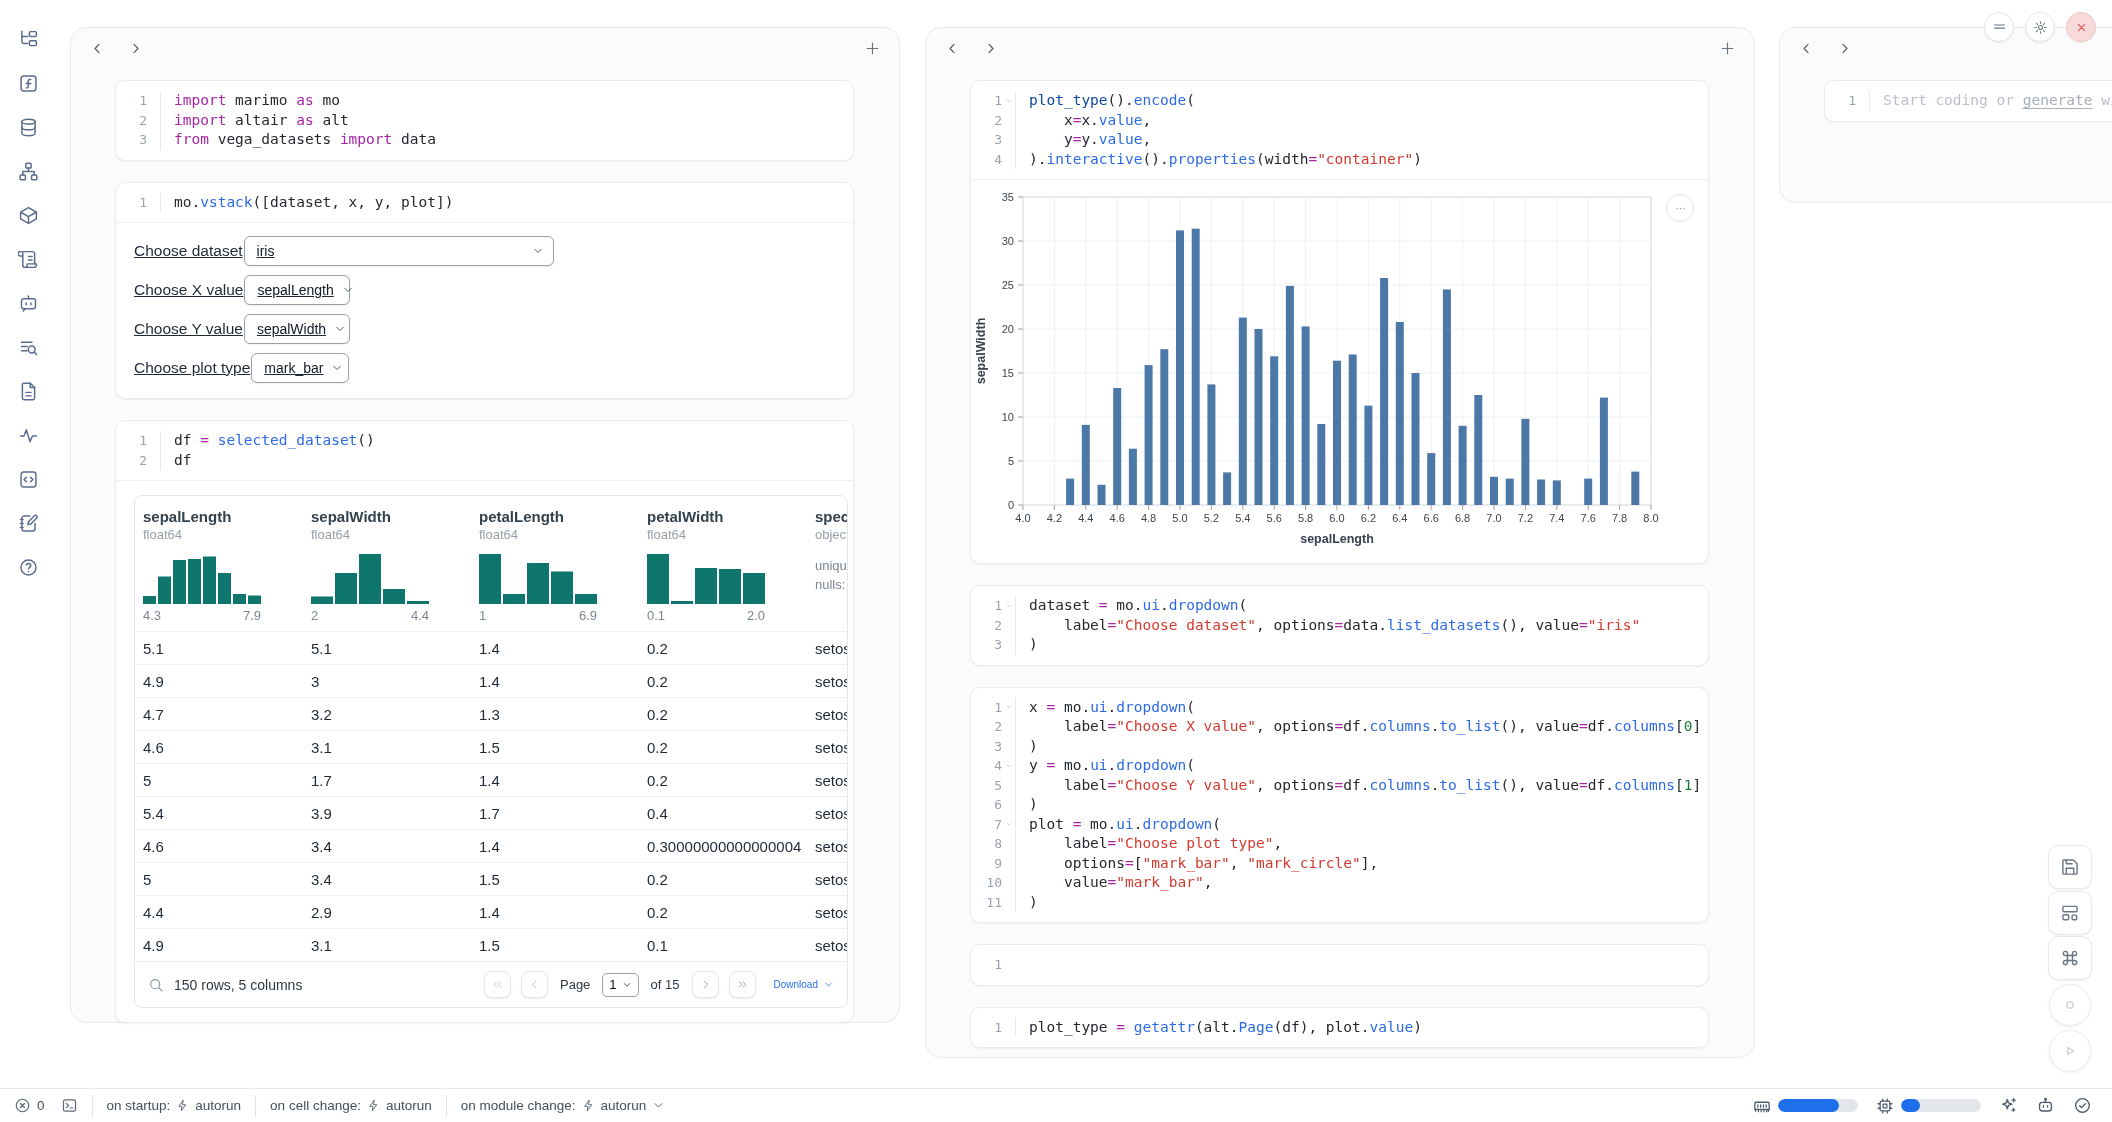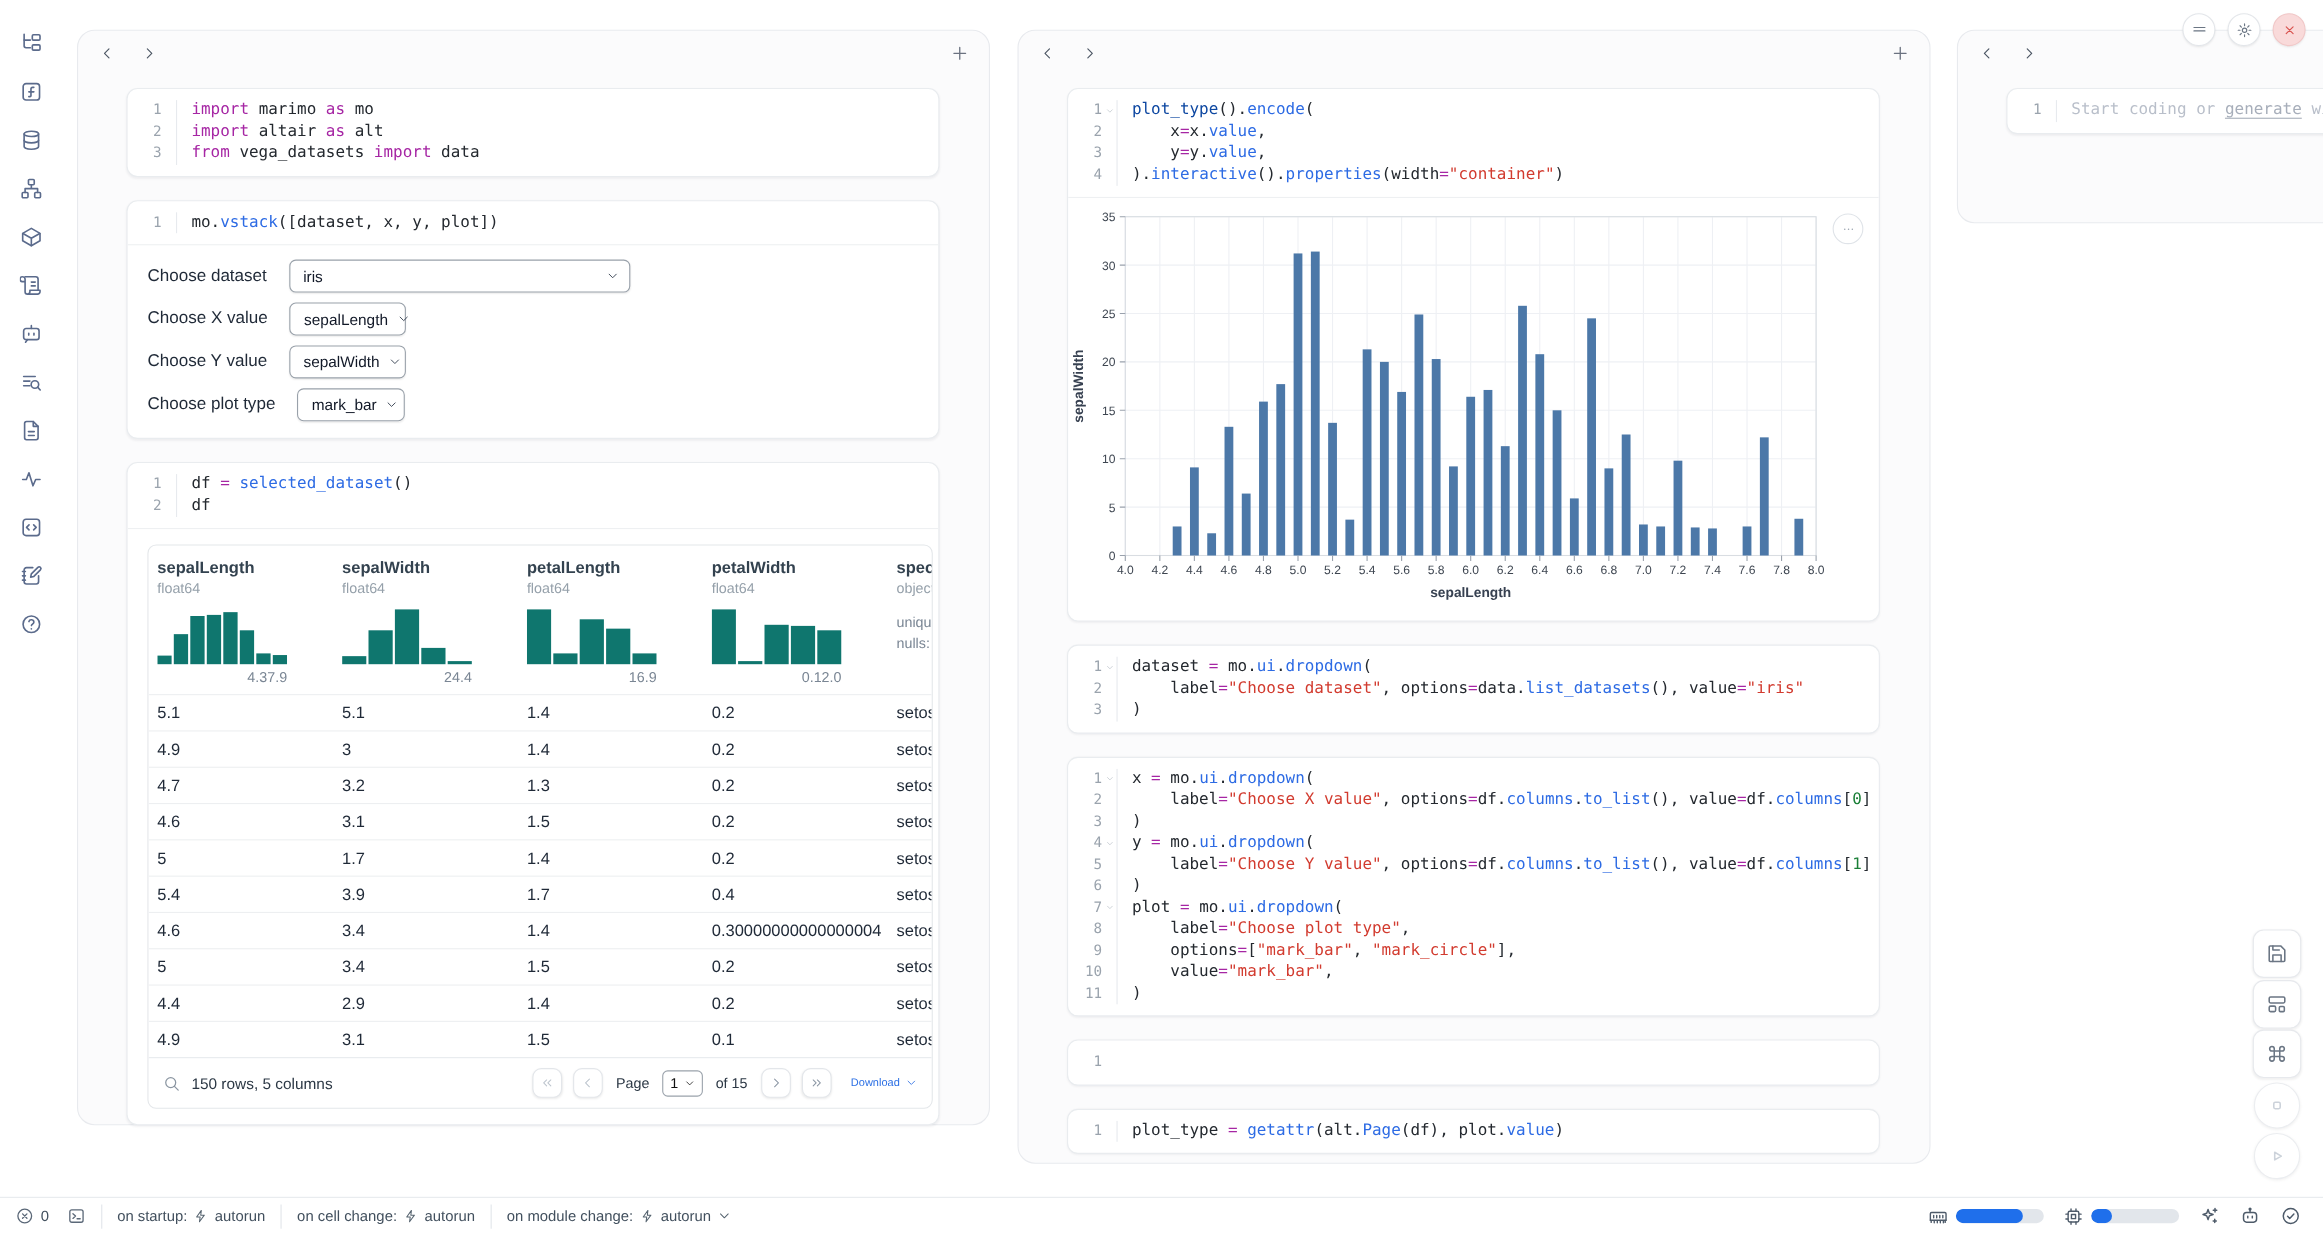--- a/index.html
+++ b/index.html
@@ -40,38 +40,38 @@
   .gl .fold svg { width:8px; height:8px; }
   .codelines { border-left:1px solid #e7eaee; padding-left:13px; flex:1; white-space:pre; overflow:hidden; }
   .cline { height:19.5px; }
   .tk-k,.tk-o { color:#a626a4; } .tk-f { color:#2d6be4; } .tk-s { color:#d23b2f; }
   .tk-n { color:#1a7f37; } .tk-d { color:#0d47a1; }
   .tk-ph { color:#b9bfca; } .tk-phl { color:#a7aeba; text-decoration:underline; text-underline-offset:3px; cursor:pointer; }
   .output { border-top:1px solid #eef0f2; position:relative; }
 
   
   .dd-rows { padding:13px 0 15px 18px; }
-  .dd-row { display:flex; align-items:center; gap:20px; margin-bottom:9px; font-size:15.5px; color:#1f2937; }
+  .dd-row { display:flex; align-items:center; gap:1px; margin-bottom:9px; font-size:15.5px; color:#1f2937;text-decoration:underline; }
   .dd-row:last-child { margin-bottom:0; }
   .sel { display:inline-flex; align-items:center; justify-content:space-between; gap:8px;
     border:1px solid #99a1aa; border-radius:6px; background:#fff; height:30px; padding:0 9px 0 12px;
     font-size:14px; color:#111827; box-shadow:0 1px 1.5px rgba(0,0,0,.07); cursor:pointer; }
   .sel svg { width:12px; height:12px; color:#374151; flex:none; }
   .w0 { width:310px; } .w1 { width:106px; } .w2 { width:106px; } .w3 { width:98px; }
 
   
   .table-out { padding:14px 0 14px 18px; }
   .table-card { width:714px; border:1px solid #e4e7ea; border-radius:8px; background:#fff; overflow:hidden; }
   .t-clip { width:712px; overflow:hidden; }
   .t-inner { width:850px; }
   .t-head { display:grid; grid-template-columns:repeat(5,168px); padding:12px 0 8px 8px; }
   .t-col .cname { font-size:15px; font-weight:bold; color:#33424f; }
   .t-col .ctype { font-size:13px; color:#95a0aa; margin-top:2px; }
   .t-col svg.hist { margin-top:10px; display:block; }
-  .t-col .range { width:118px; display:flex; justify-content:flex-end;
+  .t-col .range { width:118px; display:flex; justify-content:space-between;
     font-size:13px; color:#7a8694; margin-top:4px; }
   .t-col .meta { font-size:13px; color:#7a8694; margin-top:14px; line-height:19px; }
   .t-row { display:grid; grid-template-columns:repeat(5,168px); height:33px; align-items:center;
     border-top:1px solid #edeff1; padding-left:8px; font-size:15px; color:#1f2937; }
   .t-foot { display:flex; align-items:center; height:46px; border-top:1px solid #e7eaee; padding:0 13px; gap:10px; }
   .t-foot .sic { color:#8a95a1; display:flex; } .t-foot .sic svg { width:16px; height:16px; }
   .t-sum { font-size:14px; color:#2c3845; margin-right:auto; }
   .pgbtn { width:27px; height:27px; border:1px solid #e3e6ea; border-radius:8px; background:#fff;
     box-shadow:0 1px 2px rgba(0,0,0,.08); display:flex; align-items:center; justify-content:center;
     color:#8a95a3; cursor:pointer; }

